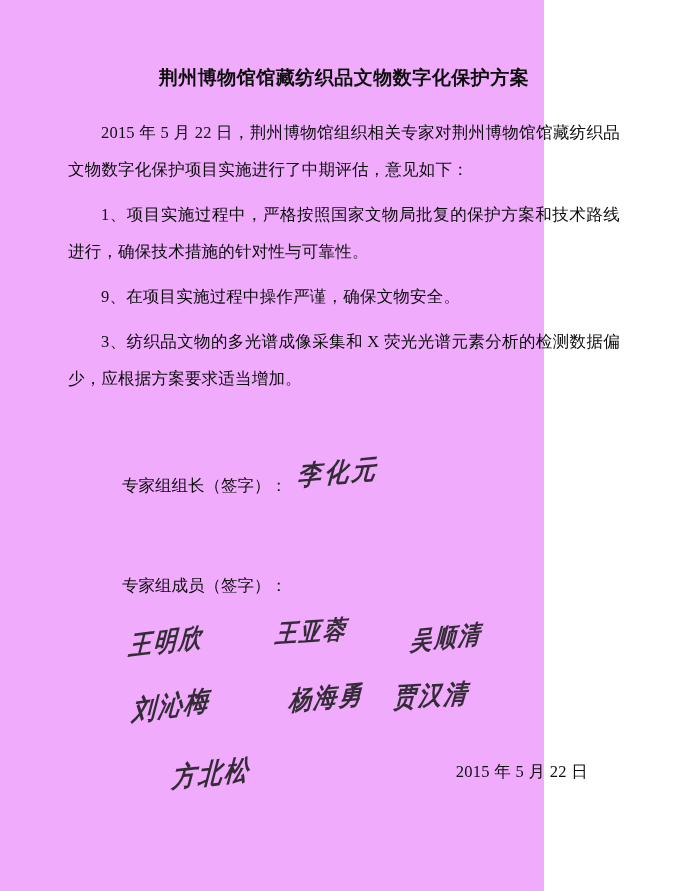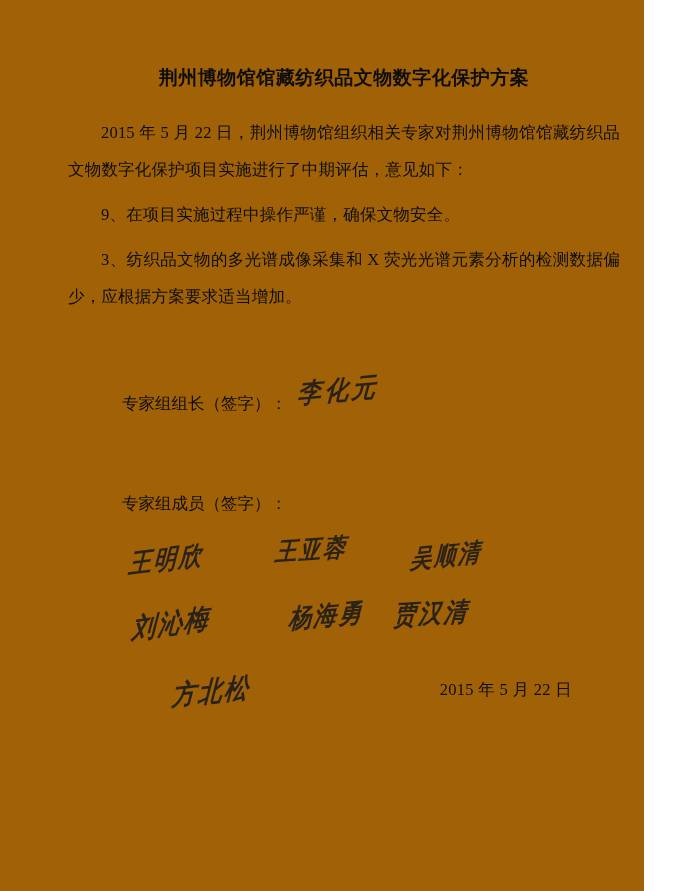--- a/index.html
+++ b/index.html
@@ -11,23 +11,23 @@
     width: 688px;
     height: 891px;
     font-family: "Liberation Serif", "DejaVu Serif", serif;
     color: #0d0d0d;
     position: relative;
     overflow: hidden;
   }
   .page {
     position: absolute;
     left: 0; top: 0;
-    width: 644px;
+    width: 544px;
     height: 891px;
-    background: #a16207;
+    background: #f0abfc;
   }
   .doc-body {
     position: absolute;
     left: 60px;
     top: 60px;
     width: 568px;
   }
   .title-block {
     text-align: center;
     margin-bottom: 18px;
@@ -93,21 +93,21 @@
   }
   .m1 { left: 70px;  top: 18px;  transform: rotate(-7deg) skewX(-10deg) scale(1.05,1.2); }
   .m2 { left: 215px; top: 8px;   transform: rotate(-4deg) skewX(-8deg) scale(1.0,1.15); }
   .m3 { left: 350px; top: 14px;  transform: rotate(-6deg) skewX(-9deg) scale(1.0,1.15); }
   .m4 { left: 75px;  top: 82px;  transform: rotate(-8deg) skewX(-11deg) scale(1.1,1.25); }
   .m5 { left: 230px; top: 74px;  transform: rotate(-5deg) skewX(-8deg) scale(1.05,1.2); }
   .m6 { left: 335px; top: 72px;  transform: rotate(-3deg) skewX(-7deg) scale(1.05,1.2); }
   .m7 { left: 115px; top: 150px; transform: rotate(-6deg) skewX(-9deg) scale(1.1,1.25); }
   .doc-date {
     position: absolute;
-    right: 56px;
+    right: 40px;
     top: 152px;
     font-size: 16.5px;
     letter-spacing: 0.3px;
     transform: none;
     font-family: "Liberation Serif", "DejaVu Serif", serif;
     font-style: normal;
     font-weight: normal;
     color: #0d0d0d;
     opacity: 1;
   }
@@ -116,20 +116,21 @@
 <body>
 
 <div class="page">
   <div class="doc-body">
 
     <div class="title-block">
       <div class="title-line">荆州博物馆馆藏纺织品文物数字化保护方案</div>
     </div>
 
     <p class="para">2015 年 5 月 22 日，荆州博物馆组织相关专家对荆州博物馆馆藏纺织品文物数字化保护项目实施进行了中期评估，意见如下：</p>
+    <p class="para">1、项目实施过程中，严格按照国家文物局批复的保护方案和技术路线进行，确保技术措施的针对性与可靠性。</p>
     <p class="para">9、在项目实施过程中操作严谨，确保文物安全。</p>
     <p class="para">3、纺织品文物的多光谱成像采集和 X 荧光光谱元素分析的检测数据偏少，应根据方案要求适当增加。</p>
 
     <div class="sign-section">
 
       <div class="sign-row">
         <span class="sign-label">专家组组长（签字）：</span>
         <span class="sig sig-leader">李化元</span>
       </div>
 

